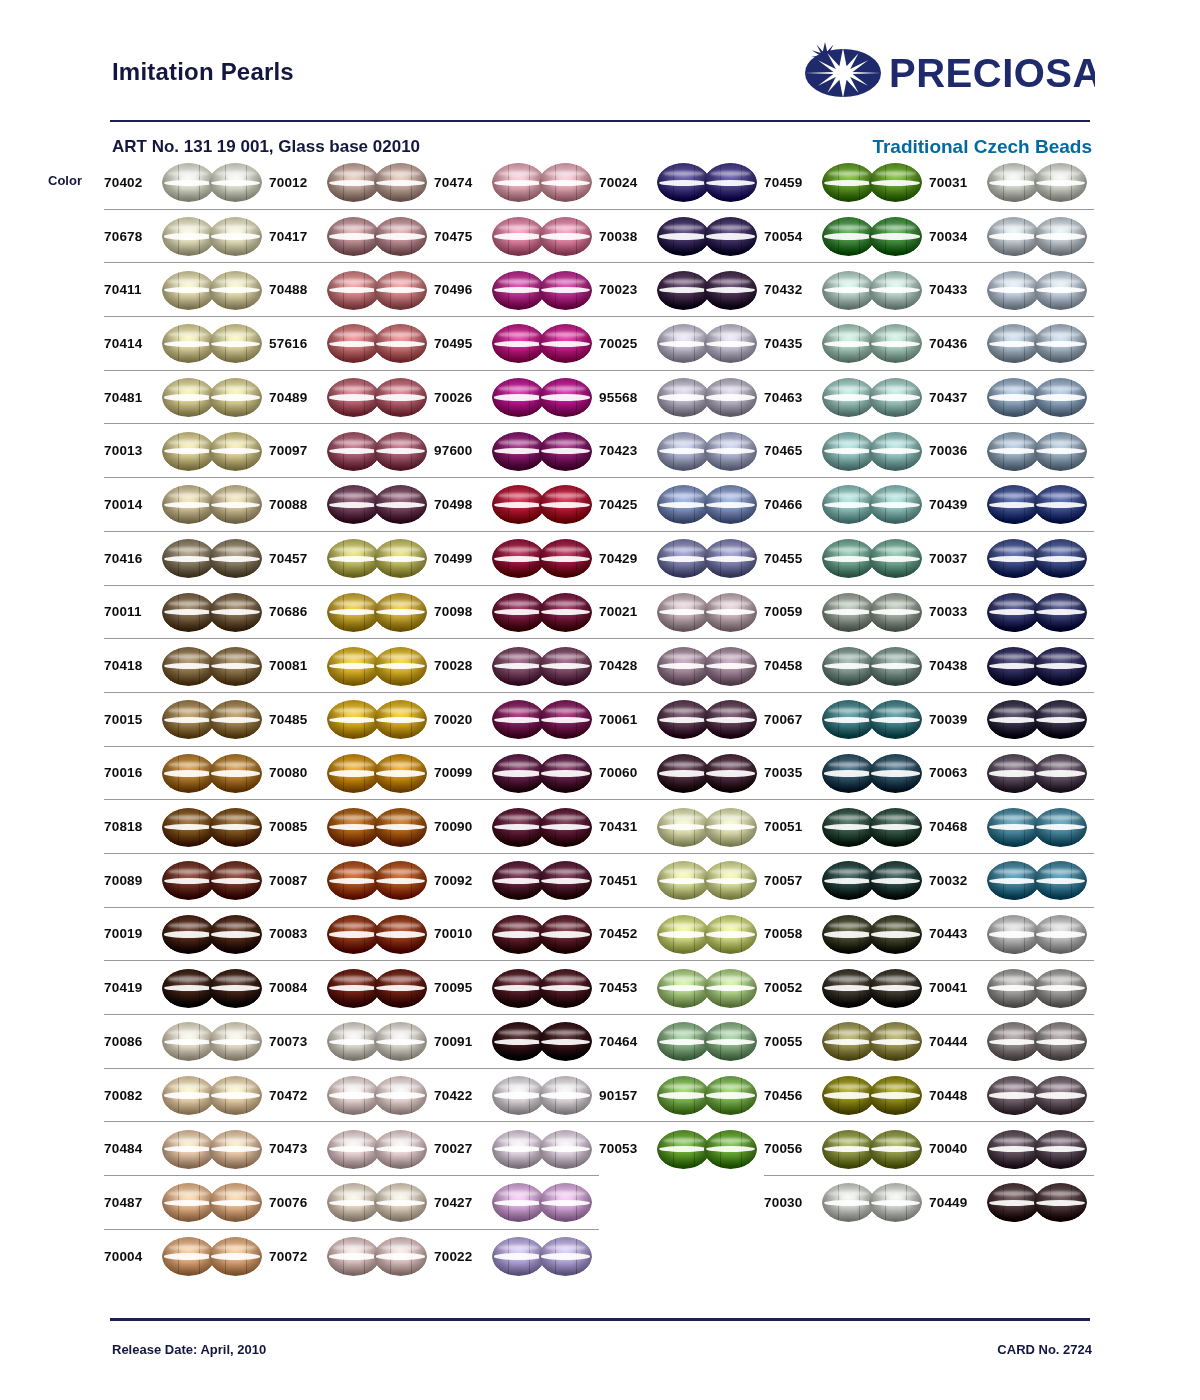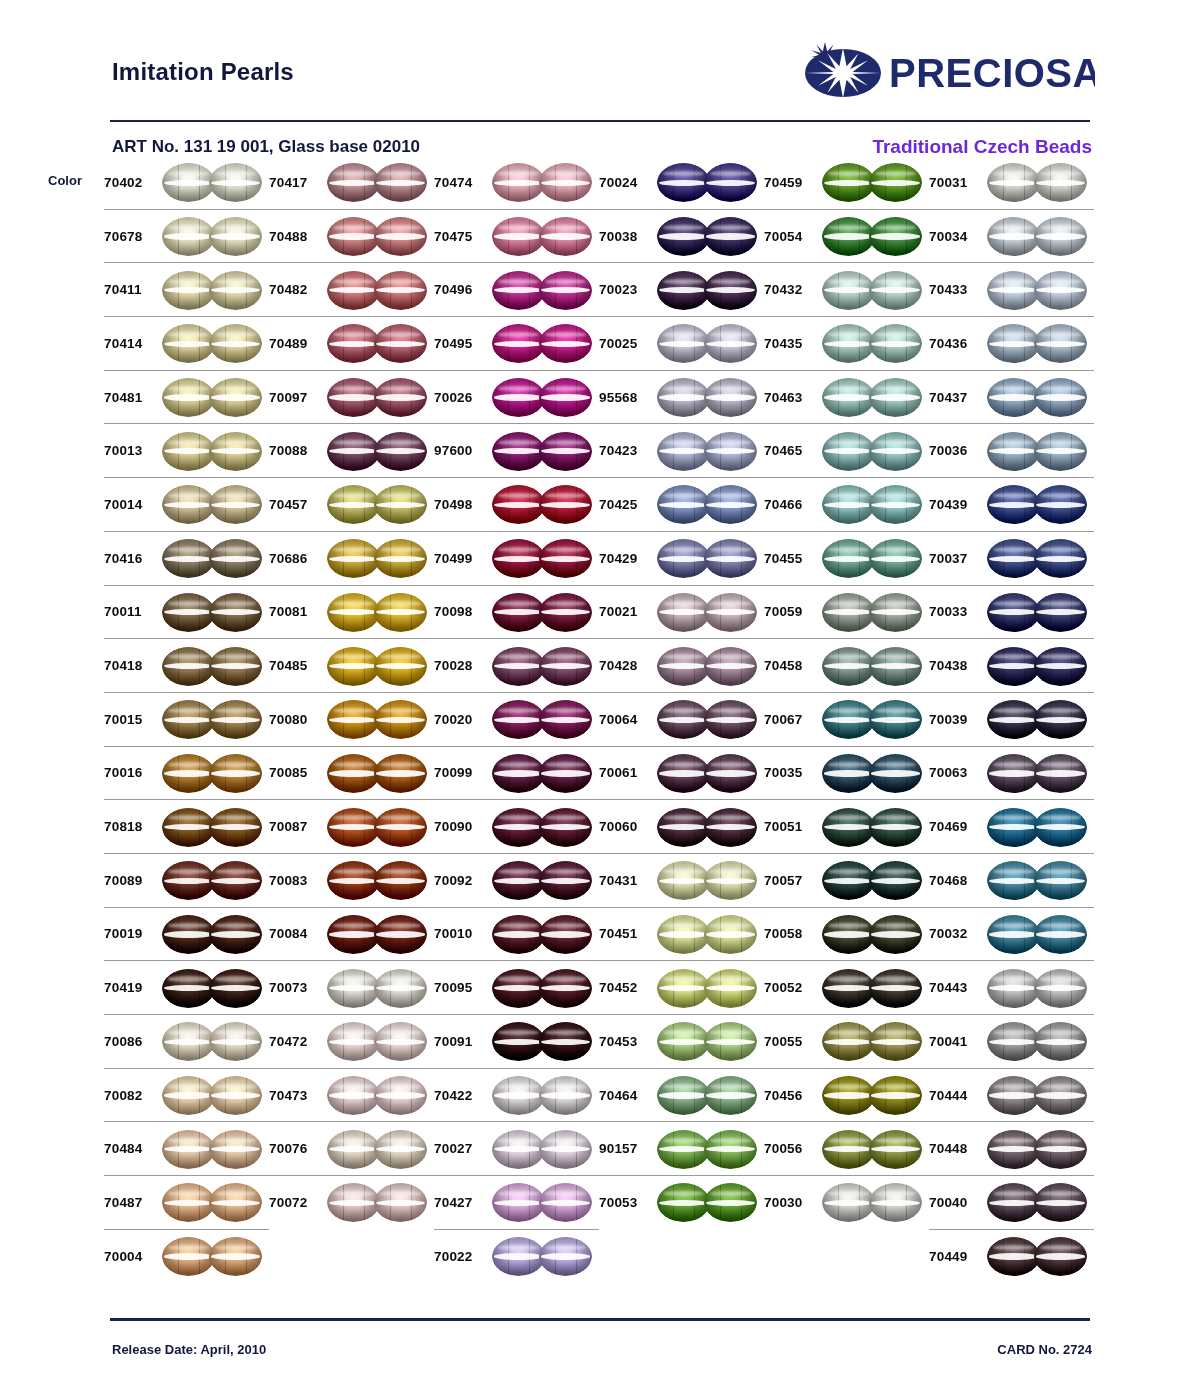--- a/index.html
+++ b/index.html
@@ -27,21 +27,21 @@
     position:absolute;left:110px;top:120px;width:980px;height:2px;
     background:#1b2050;
   }
   .artline{
     position:absolute;left:112px;top:147px;
     font-size:17px;font-weight:bold;color:#13173f;
     transform:translateY(-50%);
   }
   .tcb{
     position:absolute;right:108px;top:147px;
-    font-size:19px;font-weight:bold;color:#6d28d9;
+    font-size:19px;font-weight:bold;color:#0369a1;
     transform:translateY(-50%);
     white-space:nowrap;
   }
   .color-label{
     position:absolute;left:48px;top:180px;
     font-size:13px;font-weight:bold;color:#13173f;
     transform:translateY(-50%);
   }
 
   
@@ -597,20 +597,41 @@
               <div class="ridge r1"></div>
               <div class="ridge r2"></div>
               <div class="band2"></div>
               <div class="band"></div>
             </div>
           </div>
         </div>
       </div>
       <div class="col" data-col="1">
         <div class="cell">
+          <div class="code">70012</div>
+          <div class="beads">
+            <div class="bead a">
+              <div class="body" style="background: radial-gradient(75% 60% at 50% 34%, rgb(243, 215, 204) 0%, rgb(195, 167, 156) 55%, rgb(137, 109, 98) 100%);"></div>
+              <div class="shade"></div>
+              <div class="ridge r1"></div>
+              <div class="ridge r2"></div>
+              <div class="band2"></div>
+              <div class="band"></div>
+            </div>
+            <div class="bead b">
+              <div class="body" style="background: radial-gradient(75% 60% at 50% 34%, rgb(243, 215, 204) 0%, rgb(195, 167, 156) 55%, rgb(137, 109, 98) 100%);"></div>
+              <div class="shade"></div>
+              <div class="ridge r1"></div>
+              <div class="ridge r2"></div>
+              <div class="band2"></div>
+              <div class="band"></div>
+            </div>
+          </div>
+        </div>
+        <div class="cell">
           <div class="code">70417</div>
           <div class="beads">
             <div class="bead a">
               <div class="body" style="background: radial-gradient(75% 60% at 50% 34%, rgb(237, 190, 195) 0%, rgb(189, 142, 147) 55%, rgb(131, 84, 89) 100%);"></div>
               <div class="shade"></div>
               <div class="ridge r1"></div>
               <div class="ridge r2"></div>
               <div class="band2"></div>
               <div class="band"></div>
             </div>
@@ -639,21 +660,21 @@
               <div class="body" style="background: radial-gradient(75% 60% at 50% 34%, rgb(255, 175, 178) 0%, rgb(207, 127, 130) 55%, rgb(149, 69, 72) 100%);"></div>
               <div class="shade"></div>
               <div class="ridge r1"></div>
               <div class="ridge r2"></div>
               <div class="band2"></div>
               <div class="band"></div>
             </div>
           </div>
         </div>
         <div class="cell">
-          <div class="code">70482</div>
+          <div class="code">57616</div>
           <div class="beads">
             <div class="bead a">
               <div class="body" style="background: radial-gradient(75% 60% at 50% 34%, rgb(249, 159, 162) 0%, rgb(201, 111, 114) 55%, rgb(143, 53, 56) 100%);"></div>
               <div class="shade"></div>
               <div class="ridge r1"></div>
               <div class="ridge r2"></div>
               <div class="band2"></div>
               <div class="band"></div>
             </div>
             <div class="bead b">
@@ -1672,41 +1693,20 @@
               <div class="body" style="background: radial-gradient(75% 60% at 50% 34%, rgb(210, 183, 202) 0%, rgb(162, 135, 154) 55%, rgb(104, 77, 96) 100%);"></div>
               <div class="shade"></div>
               <div class="ridge r1"></div>
               <div class="ridge r2"></div>
               <div class="band2"></div>
               <div class="band"></div>
             </div>
           </div>
         </div>
         <div class="cell">
-          <div class="code">70064</div>
-          <div class="beads">
-            <div class="bead a">
-              <div class="body" style="background: radial-gradient(75% 60% at 50% 34%, rgb(154, 124, 144) 0%, rgb(106, 76, 96) 55%, rgb(48, 18, 38) 100%);"></div>
-              <div class="shade"></div>
-              <div class="ridge r1"></div>
-              <div class="ridge r2"></div>
-              <div class="band2"></div>
-              <div class="band"></div>
-            </div>
-            <div class="bead b">
-              <div class="body" style="background: radial-gradient(75% 60% at 50% 34%, rgb(154, 124, 144) 0%, rgb(106, 76, 96) 55%, rgb(48, 18, 38) 100%);"></div>
-              <div class="shade"></div>
-              <div class="ridge r1"></div>
-              <div class="ridge r2"></div>
-              <div class="band2"></div>
-              <div class="band"></div>
-            </div>
-          </div>
-        </div>
-        <div class="cell">
           <div class="code">70061</div>
           <div class="beads">
             <div class="bead a">
               <div class="body" style="background: radial-gradient(75% 60% at 50% 34%, rgb(138, 106, 128) 0%, rgb(90, 58, 80) 55%, rgb(32, 0, 22) 100%);"></div>
               <div class="shade"></div>
               <div class="ridge r1"></div>
               <div class="ridge r2"></div>
               <div class="band2"></div>
               <div class="band"></div>
             </div>
@@ -2549,41 +2549,20 @@
             <div class="bead a">
               <div class="body" style="background: radial-gradient(75% 60% at 50% 34%, rgb(139, 124, 142) 0%, rgb(91, 76, 94) 55%, rgb(33, 18, 36) 100%);"></div>
               <div class="shade"></div>
               <div class="ridge r1"></div>
               <div class="ridge r2"></div>
               <div class="band2"></div>
               <div class="band"></div>
             </div>
             <div class="bead b">
               <div class="body" style="background: radial-gradient(75% 60% at 50% 34%, rgb(139, 124, 142) 0%, rgb(91, 76, 94) 55%, rgb(33, 18, 36) 100%);"></div>
-              <div class="shade"></div>
-              <div class="ridge r1"></div>
-              <div class="ridge r2"></div>
-              <div class="band2"></div>
-              <div class="band"></div>
-            </div>
-          </div>
-        </div>
-        <div class="cell">
-          <div class="code">70469</div>
-          <div class="beads">
-            <div class="bead a">
-              <div class="body" style="background: radial-gradient(75% 60% at 50% 34%, rgb(79, 159, 197) 0%, rgb(31, 111, 149) 55%, rgb(0, 53, 91) 100%);"></div>
-              <div class="shade"></div>
-              <div class="ridge r1"></div>
-              <div class="ridge r2"></div>
-              <div class="band2"></div>
-              <div class="band"></div>
-            </div>
-            <div class="bead b">
-              <div class="body" style="background: radial-gradient(75% 60% at 50% 34%, rgb(79, 159, 197) 0%, rgb(31, 111, 149) 55%, rgb(0, 53, 91) 100%);"></div>
               <div class="shade"></div>
               <div class="ridge r1"></div>
               <div class="ridge r2"></div>
               <div class="band2"></div>
               <div class="band"></div>
             </div>
           </div>
         </div>
         <div class="cell">
           <div class="code">70468</div>

